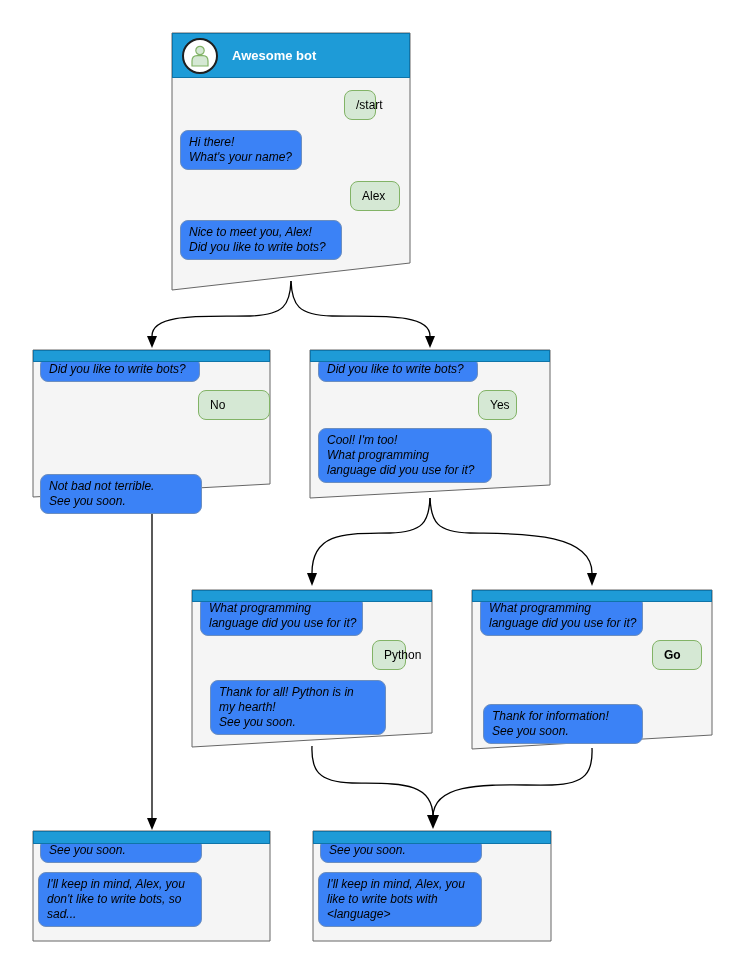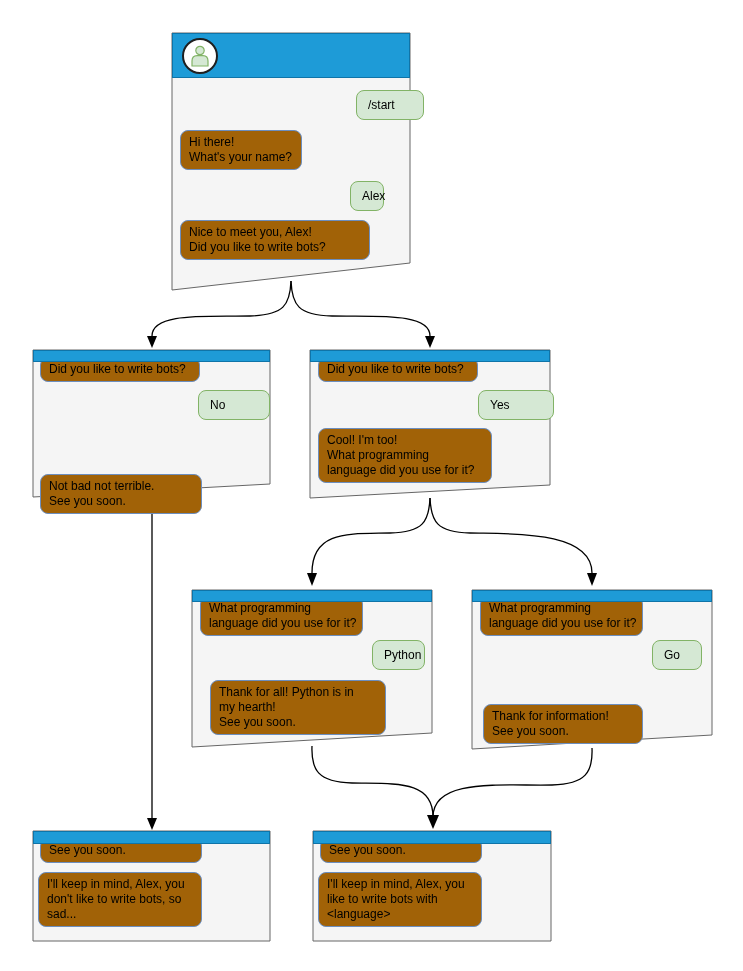--- a/index.html
+++ b/index.html
@@ -7,58 +7,58 @@
     position:relative; width:743px; height:971px; background:#ffffff;
     font-family:"Liberation Sans", sans-serif; overflow:hidden;
   }
   .layer { position:absolute; left:0; top:0; z-index:1; }
 
   .bubble {
     position:absolute; z-index:2; box-sizing:border-box;
     font-size:12px; line-height:15px; color:#000;
     border-radius:8px; padding:4px 8px; white-space:pre;
   }
-  .bubble.bot  { background:#a16207; border:1px solid #6c8ebf; }
+  .bubble.bot  { background:#3b82f6; border:1px solid #6c8ebf;font-style:italic; }
   .bubble.user { background:#d5e8d4; border:1px solid #82b366;
                  display:flex; align-items:center; padding:0 4px 0 11px; }
 
   .window-header {
     position:absolute; z-index:3; box-sizing:border-box;
     background:#1e9bd7; border:1px solid #0f74a8;
   }
   .main-title {
     position:absolute; z-index:4; color:#ffffff; font-weight:bold;
     font-size:13px; line-height:45px; height:45px;
   }
   .avatar {
     position:absolute; z-index:4; width:36px; height:36px; border-radius:50%;
     background:#ffffff; border:2px solid #1f1f1f; box-sizing:border-box;
     display:flex; align-items:center; justify-content:center;
   }
 
   
-  #b-start-1 { left:356px; top:90px;  width:68px;  height:30px; }
+  #b-start-1 { left:344px; top:90px;  width:32px;  height:30px; }
   #b-start-2 { left:180px; top:130px; width:122px; }
-  #b-start-3 { left:350px; top:181px; width:34px;  height:30px; }
-  #b-start-4 { left:180px; top:220px; width:190px; }
+  #b-start-3 { left:350px; top:181px; width:50px;  height:30px; }
+  #b-start-4 { left:180px; top:220px; width:162px; }
   
   #b-no-1 { left:40px;  top:357px; width:160px; }
   #b-no-2 { left:198px; top:390px; width:72px; height:30px; }
   #b-no-3 { left:40px;  top:430px; width:162px;margin-top:44px; }
   
   #b-yes-1 { left:318px; top:357px; width:160px; }
-  #b-yes-2 { left:478px; top:390px; width:76px; height:30px; }
+  #b-yes-2 { left:478px; top:390px; width:39px; height:30px; }
   #b-yes-3 { left:318px; top:428px; width:174px; }
   
   #b-py-1 { left:200px; top:596px; width:163px; }
-  #b-py-2 { left:372px; top:640px; width:53px; height:30px; }
+  #b-py-2 { left:372px; top:640px; width:34px; height:30px; }
   #b-py-3 { left:210px; top:680px; width:176px; }
   
   #b-go-1 { left:480px; top:596px; width:163px; }
-  #b-go-2 { left:652px; top:640px; width:50px; height:30px; }
+  #b-go-2 { left:652px; top:640px; width:50px; height:30px;font-weight:bold; }
   #b-go-3 { left:483px; top:704px; width:160px; }
   
   #b-endno-1  { left:40px;  top:838px; width:162px; }
   #b-endno-2  { left:38px;  top:872px; width:164px; }
   #b-endyes-1 { left:320px; top:838px; width:162px; }
   #b-endyes-2 { left:318px; top:872px; width:164px; }
 
   
   #h-start  { left:172px; top:33px;  width:238px; height:45px; }
   #h-no     { left:33px;  top:350px; width:237px; height:12px; }
@@ -112,20 +112,21 @@
   <div class="bubble user" id="b-start-3">Alex</div>
   <div class="bubble bot" id="b-start-4">Nice to meet you, Alex!
 Did you like to write bots?</div>
   <div class="window-header" id="h-start"></div>
   <div class="avatar" id="av-start">
     <svg width="20" height="22" viewBox="0 0 20 22">
       <circle cx="10" cy="5.5" r="4.2" fill="#d5e8d4" stroke="#82b366" stroke-width="1.2"></circle>
       <path d="M2,21 L2,16 C2,12.2 4,10.6 7,10.6 L13,10.6 C16,10.6 18,12.2 18,16 L18,21 Z" fill="#d5e8d4" stroke="#82b366" stroke-width="1.2"></path>
     </svg>
   </div>
+  <div class="main-title" id="t-start">Awesome bot</div>
 
   <div class="bubble bot" id="b-no-1">Did you like to write bots?</div>
   <div class="bubble user" id="b-no-2">No</div>
   <div class="bubble bot" id="b-no-3">Not bad not terrible.
 See you soon.</div>
   <div class="window-header" id="h-no"></div>
 
   <div class="bubble bot" id="b-yes-1">Did you like to write bots?</div>
   <div class="bubble user" id="b-yes-2">Yes</div>
   <div class="bubble bot" id="b-yes-3">Cool! I'm too!

